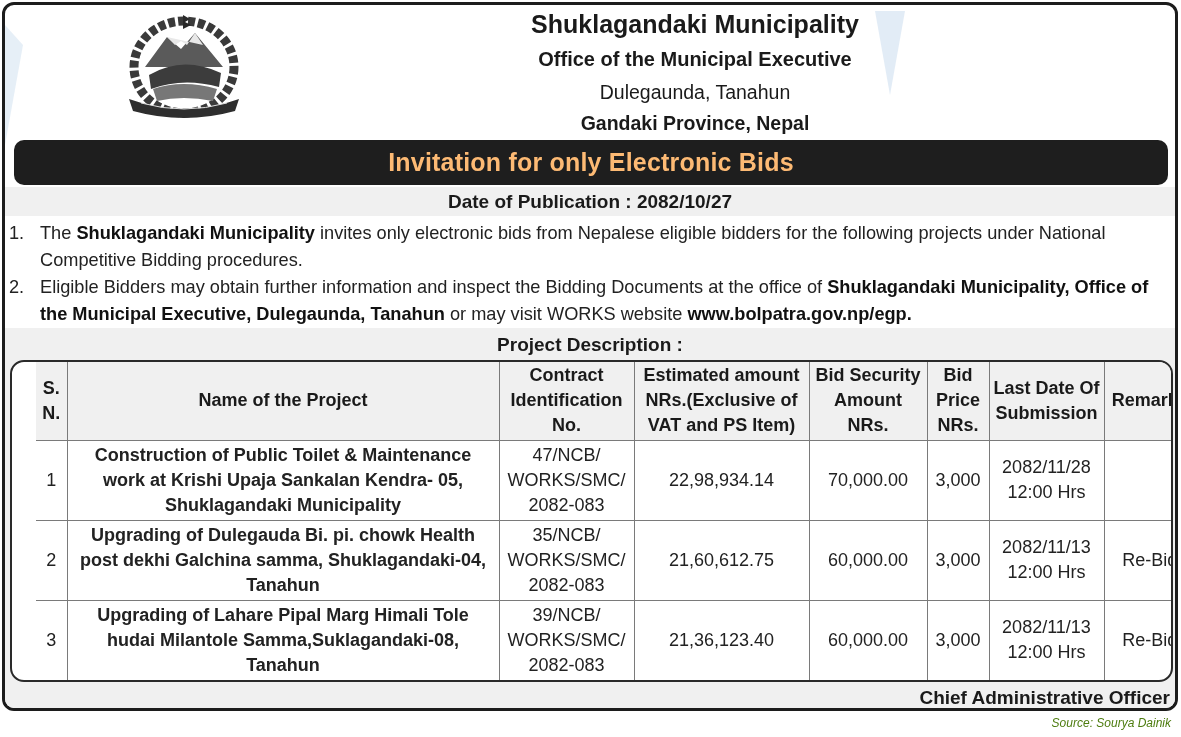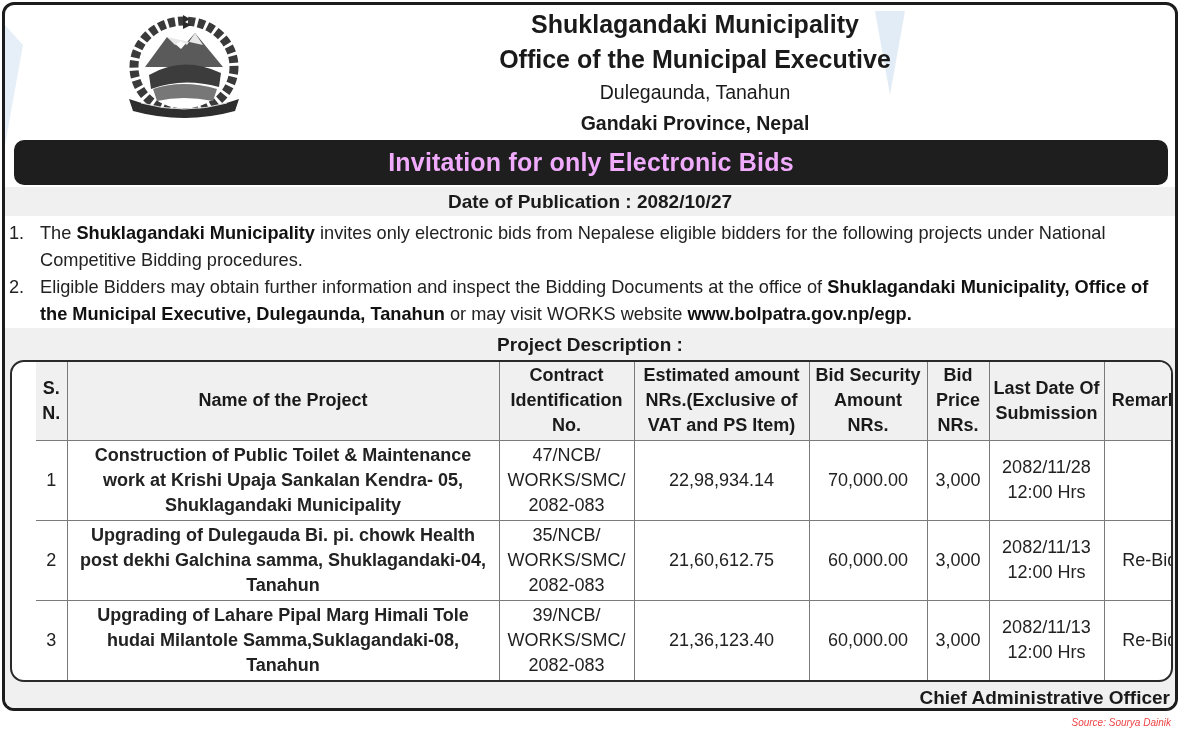--- a/index.html
+++ b/index.html
@@ -11,27 +11,27 @@
       border: 3px solid #1c1c1c; border-radius: 12px; background: #ffffff; overflow: hidden;
     }
 
     
     .header { position: relative; height: 134px; }
     .emblem {
       position: absolute; left: 118px; top: 10px; width: 122px; height: 104px;
     }
     .titles { position: absolute; left: 300px; top: 0; width: 780px; text-align: center; }
     .titles .t1 { font-size: 25px; font-weight: bold; line-height: 36px; margin-top: 1px; }
-    .titles .t2 { font-size: 25px; font-weight: bold; line-height: 34px; }
+    .titles .t2 { font-size: 20px; font-weight: bold; line-height: 34px; }
     .titles .t3 { font-size: 19.5px; font-weight: normal; line-height: 31px; margin-top: 1px; }
     .titles .t4 { font-size: 19.5px; font-weight: bold; line-height: 30px; }
 
     .banner {
       position: absolute; left: 9px; top: 135px; width: 1154px; height: 45px;
-      background: #1e1e1e; border-radius: 10px; color: #f0abfc;
+      background: #1e1e1e; border-radius: 10px; color: #fdba74;
       font-size: 25px; font-weight: bold; text-align: center; line-height: 45px; letter-spacing: 0.2px;
     }
 
     .grey-area { position: absolute; left: 0; top: 182px; width: 1170px; height: 523px; background: #f0f0f0; }
 
     .pubdate {
       position: absolute; left: 0; top: 184px; width: 1170px; text-align: center;
       font-size: 19px; font-weight: bold; line-height: 26px;
     }
 
@@ -67,21 +67,21 @@
     th:last-child, td:last-child { border-right: none; }
     .hdr-row { height: 78px; }
     .data-row { height: 80px; }
     td.name { line-height: 25px; padding: 0 4px; font-weight: bold; }
     td.sn { text-align: center; }
 
     .signoff {
       position: absolute; right: 5px; top: 680px; font-size: 19px; font-weight: bold; line-height: 26px;
     }
     .source {
-      position: absolute; right: 10px; top: 713px; font-size: 10px; font-style: italic; color: #ef4444; line-height: 20px;
+      position: absolute; right: 10px; top: 713px; font-size: 12px; font-style: italic; color: #4d7c0f; line-height: 20px;
     }
 
     
     .wm { position: absolute; pointer-events: none; }
   </style>
 </head>
 <body>
 
 <div class="frame">
 

